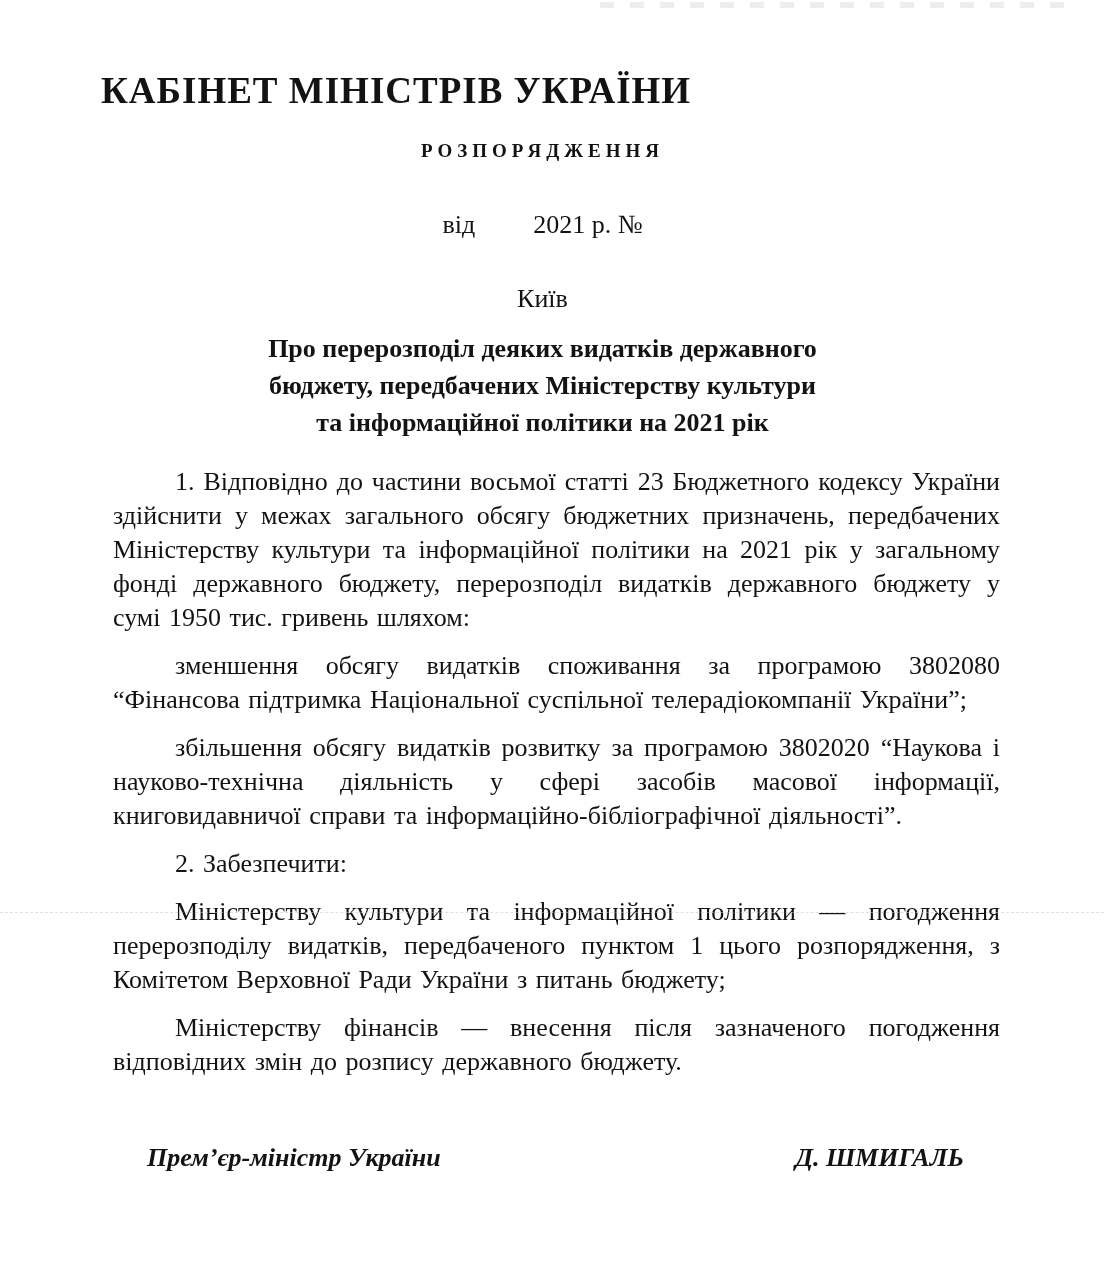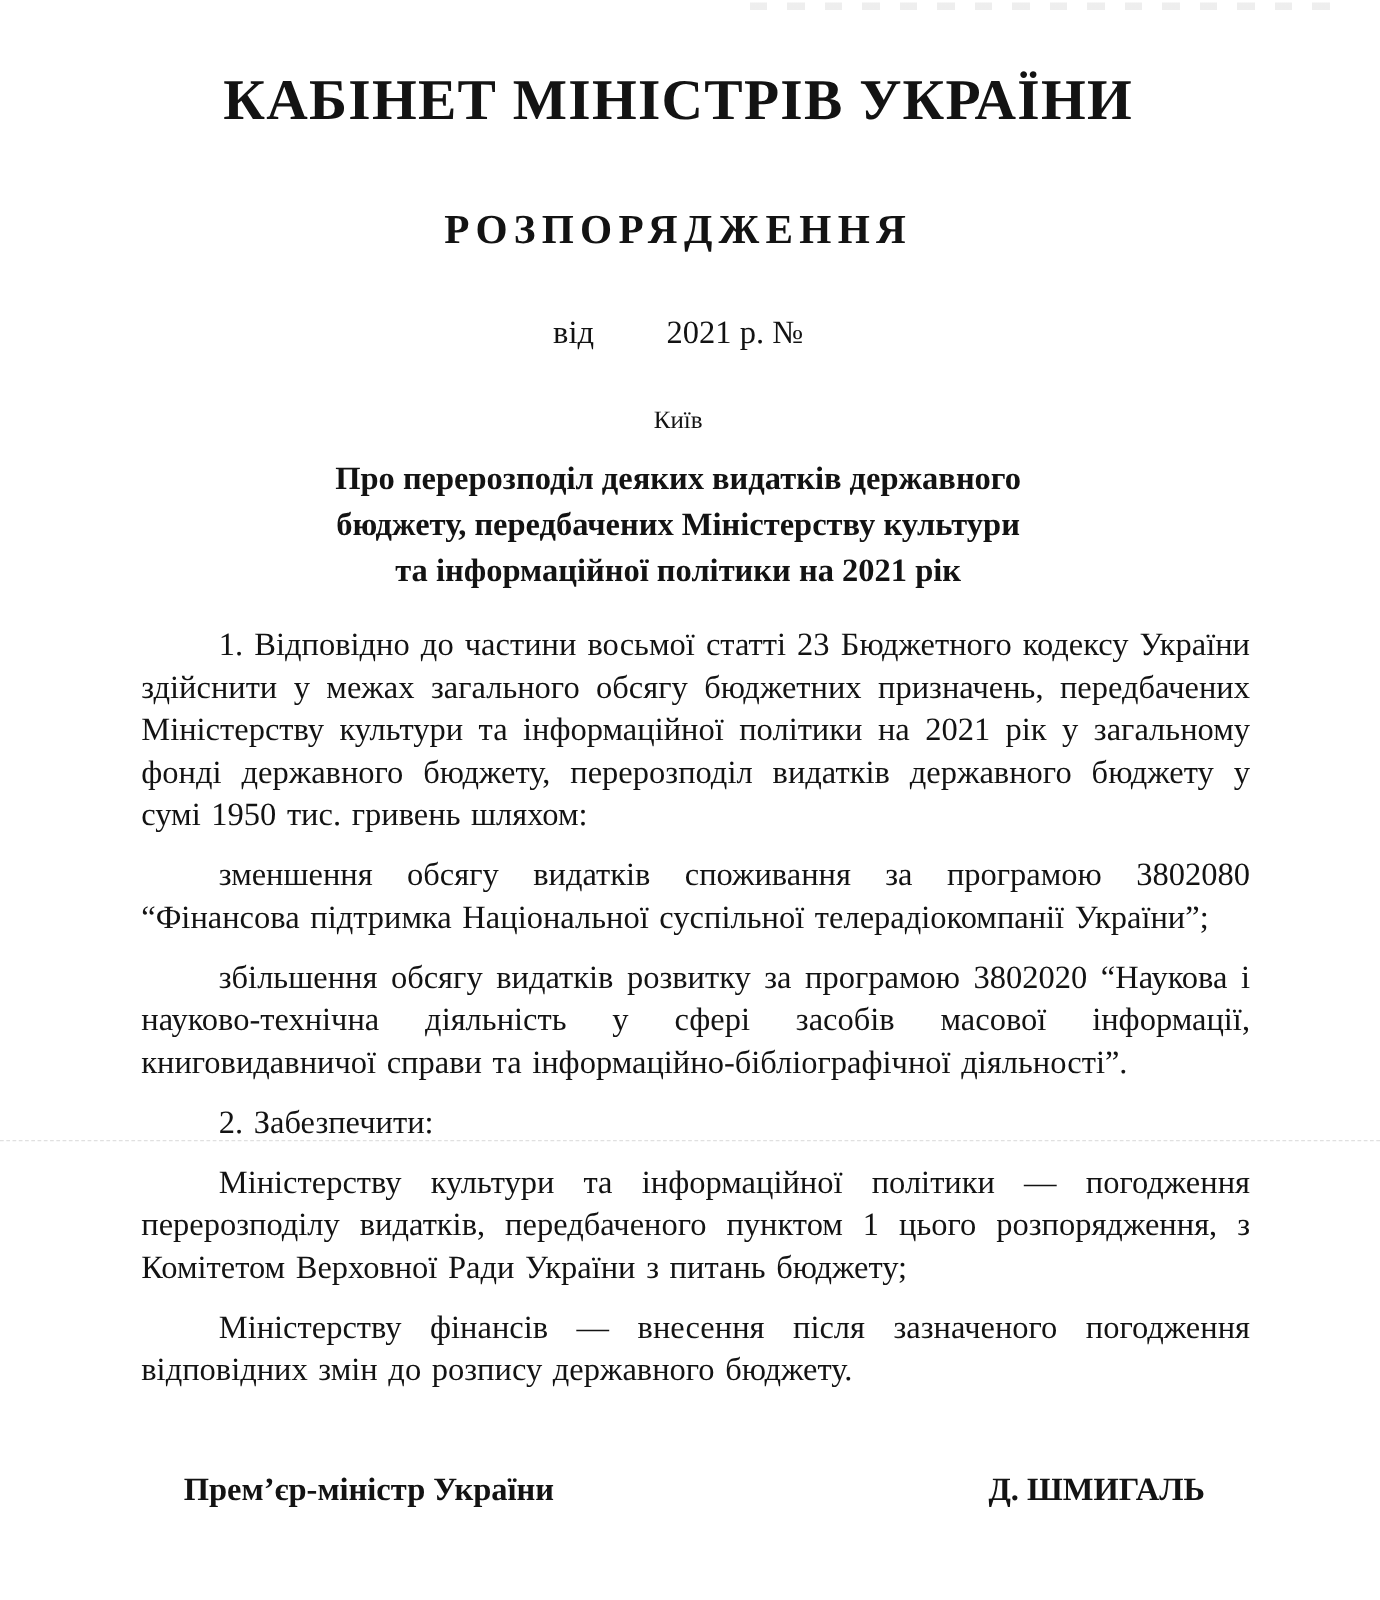--- a/index.html
+++ b/index.html
@@ -12,45 +12,45 @@
     width: 1104px;
     height: 1280px;
     background: #ffffff;
     color: #131313;
     font-family: "Liberation Serif", "DejaVu Serif", serif;
     box-sizing: border-box;
     padding: 55px 104px 0 85px;
     overflow: hidden;
   }
   .institution-title {
-    margin: 0;
-    font-size: 46px;
+    margin: 16px;
+    font-size: 37px;
     font-weight: bold;
-    text-align: center;
+    text-align: left;
     letter-spacing: 1px;
     line-height: 1.1;
   }
   .doc-type {
-    margin-top: 60px;
-    font-size: 33px;
+    margin-top: 28px;
+    font-size: 19px;
     font-weight: bold;
     letter-spacing: 5px;
     text-align: center;
   }
   .date-line {
     margin-top: 48px;
     display: flex;
     justify-content: center;
     gap: 58px;
     font-size: 26px;
   }
   .city {
     margin-top: 44px;
     text-align: center;
-    font-size: 20px;
+    font-size: 26px;
   }
   .subject {
     margin-top: 16px;
     text-align: center;
     font-size: 26px;
     font-weight: bold;
     line-height: 37px;
     white-space: pre-line;
   }
   .body-text {
@@ -67,20 +67,21 @@
   }
   .signature-row {
     margin-top: 64px;
     display: flex;
     justify-content: space-between;
     align-items: baseline;
     font-size: 26px;
     font-weight: bold;
     padding-left: 62px;
     padding-right: 36px;
+    font-style: italic;
   }
   
   .artifact-top-edge {
     position: absolute;
     top: 2px;
     left: 600px;
     width: 480px;
     height: 6px;
     background: repeating-linear-gradient(90deg,
       rgba(120,120,120,0.25) 0 14px,

